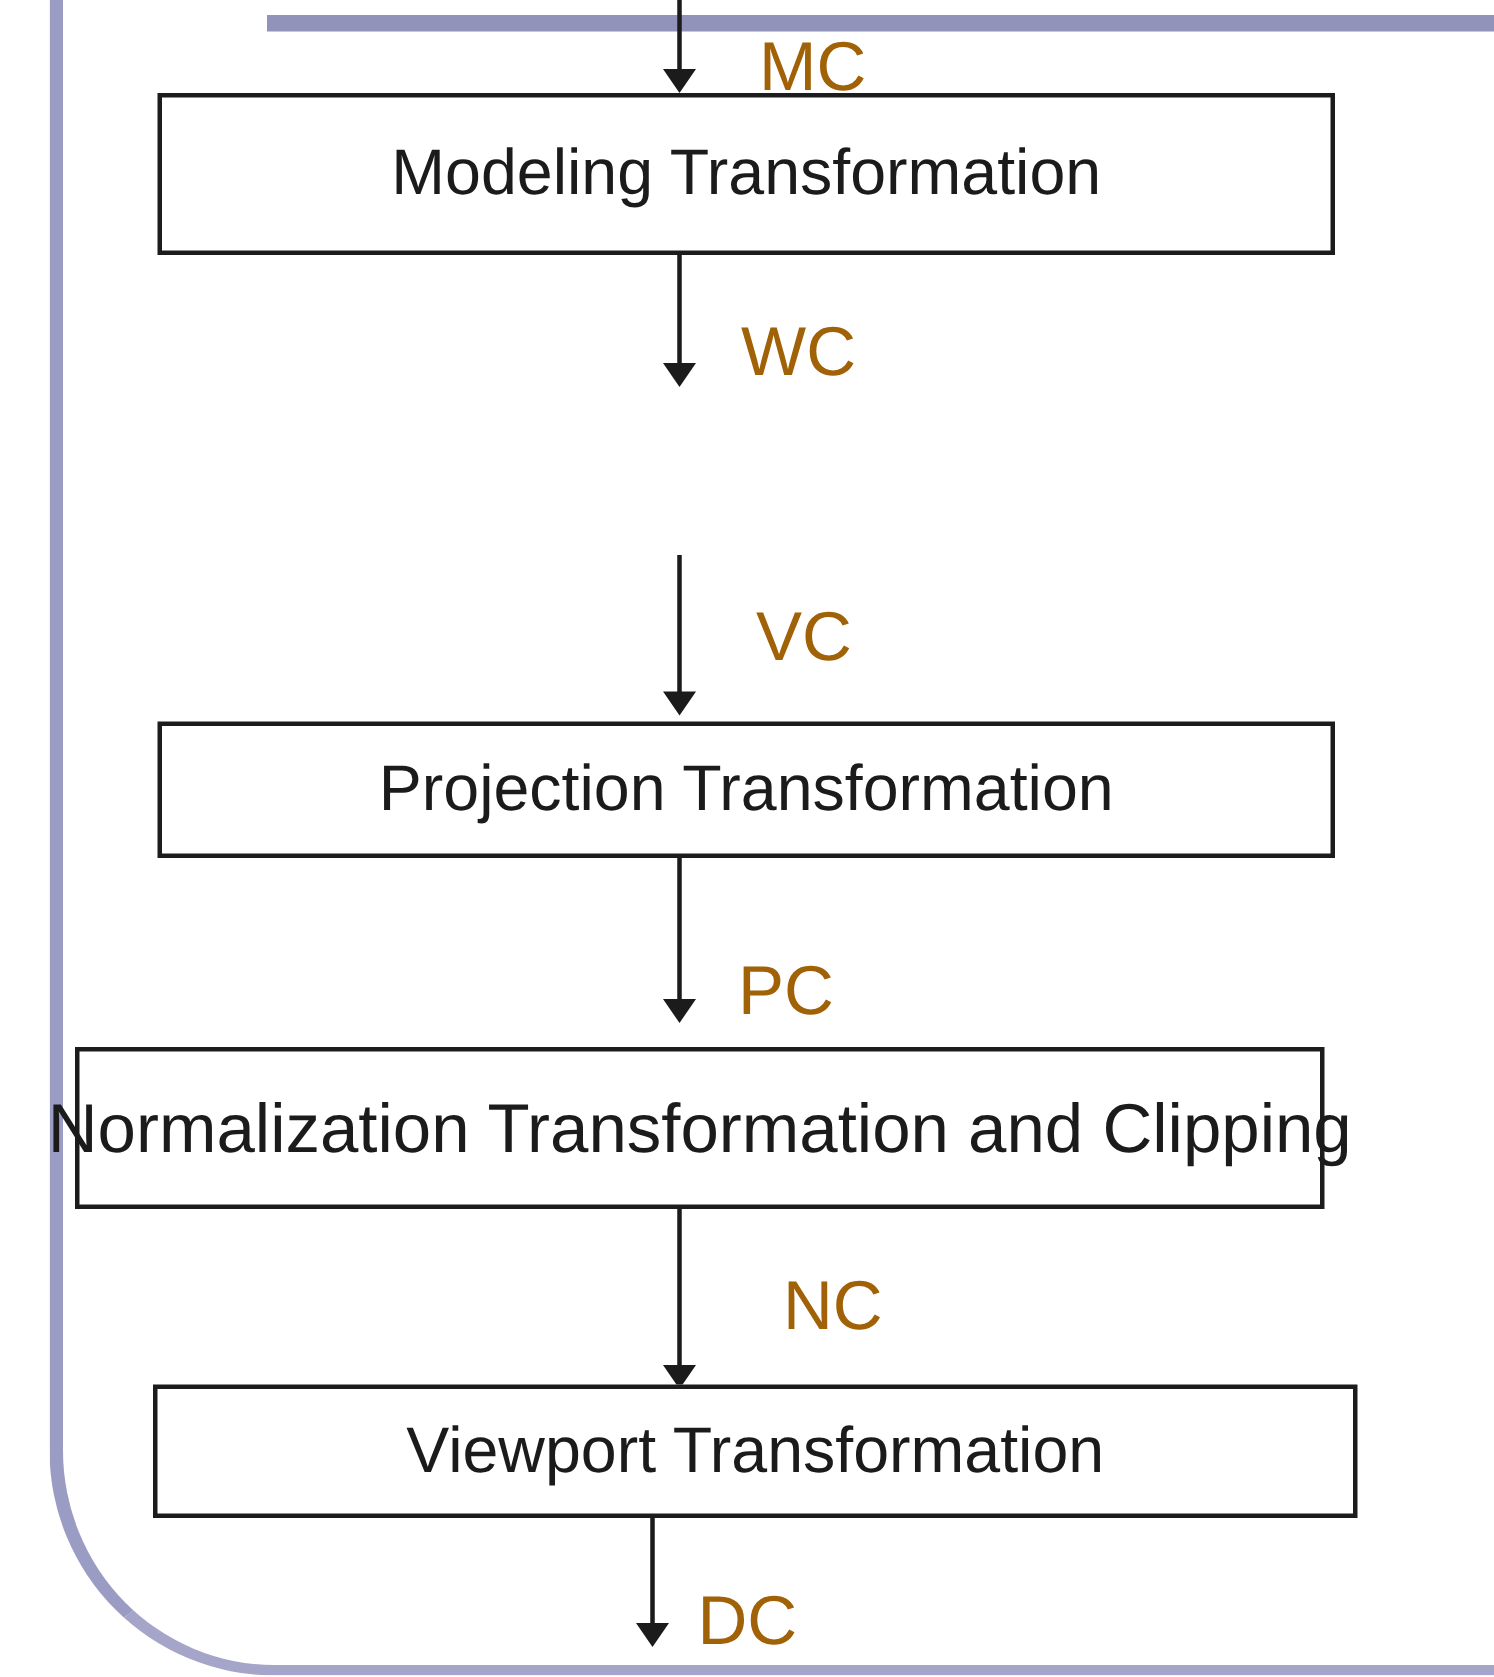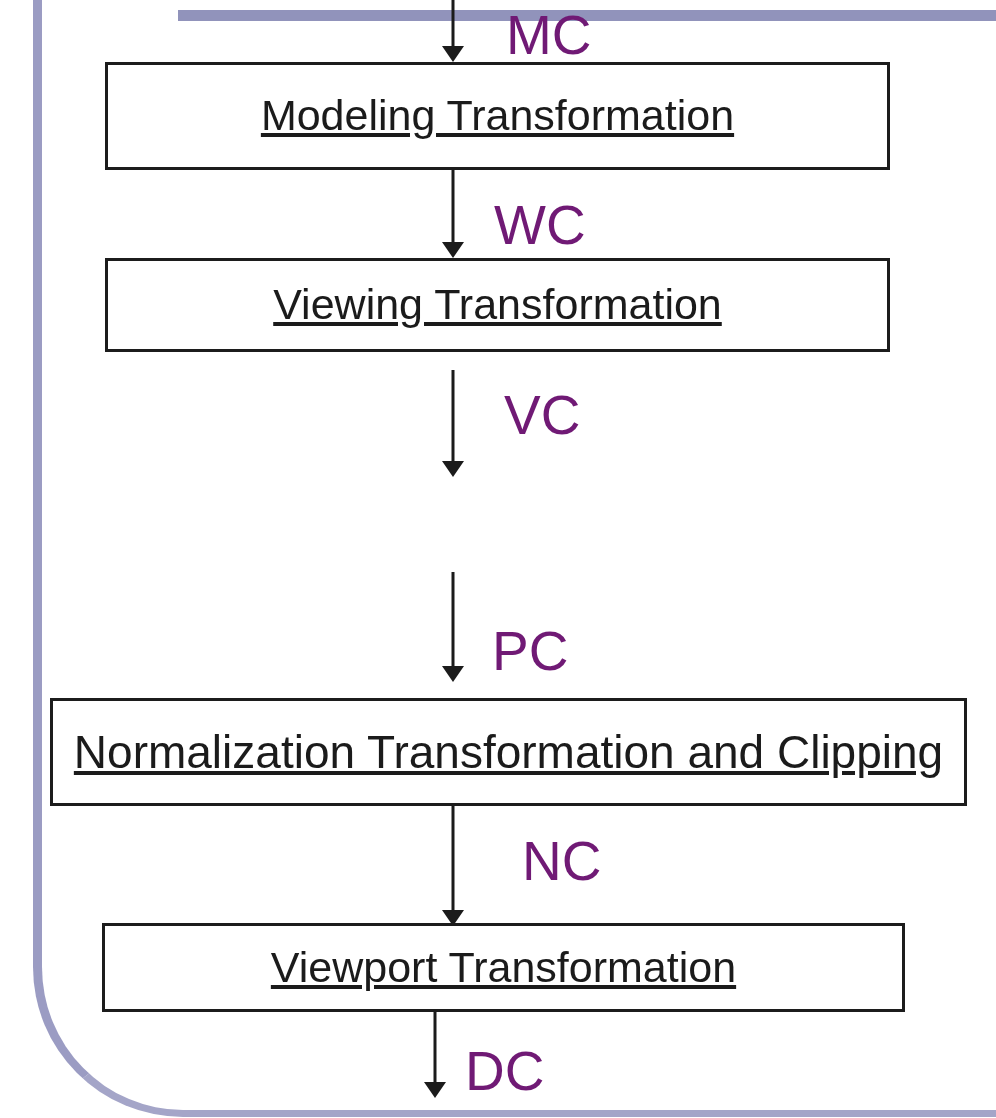--- a/index.html
+++ b/index.html
@@ -31,42 +31,42 @@
   .fbox{
     position:absolute;
     box-sizing:border-box;
     border:3px solid #1c1c1c;
     background:#ffffff;
     display:flex;align-items:center;justify-content:center;
     font-size:43px;
     line-height:1.1;
     white-space:nowrap;
     color:#1b1b1b;
-    text-decoration:underline;
   }
   
   .arrow{position:absolute;width:22px;}
   .arrow .shaft{
     position:absolute;left:50%;transform:translateX(-50%);
     top:0;bottom:14px;width:3px;background:#1b1b1b;
   }
   .arrow .head{
     position:absolute;bottom:0;left:0;
     width:0;height:0;
     border-left:11px solid transparent;
     border-right:11px solid transparent;
     border-top:16px solid #1b1b1b;
   }
   
   .coord{
     position:absolute;
-    font-size:55px;
+    font-size:46px;
     line-height:1;
-    color:#701a75;
+    color:#a16207;
     white-space:nowrap;
+    margin-top:13px;
   }
 </style>
 </head>
 <body>
 
 <div class="canvas">
 
   <div class="slide-frame"></div>
   <div class="top-bar"></div>
 
@@ -98,23 +98,23 @@
   <div class="coord" style="left:506px;top:8px">MC</div>
   <div class="coord" style="left:494px;top:198px">WC</div>
   <div class="coord" style="left:504px;top:388px">VC</div>
   <div class="coord" style="left:492px;top:624px">PC</div>
   <div class="coord" style="left:522px;top:834px">NC</div>
   <div class="coord" style="left:465px;top:1044px">DC</div>
 
   <div class="fbox" style="left:105px;top:62px;width:785px;height:108px">
     <span>Modeling Transformation</span>
   </div>
-  <div class="fbox" style="left:105px;top:258px;width:785px;height:94px">
-    <span>Viewing Transformation</span>
+  <div class="fbox" style="left:105px;top:481px;width:785px;height:91px">
+    <span>Projection Transformation</span>
   </div>
-  <div class="fbox" style="left:50px;top:698px;width:917px;height:108px;font-size:46px">
+  <div class="fbox" style="left:50px;top:698px;width:833px;height:108px;font-size:46px">
     <span>Normalization Transformation and Clipping</span>
   </div>
   <div class="fbox" style="left:102px;top:923px;width:803px;height:89px">
     <span>Viewport Transformation</span>
   </div>
 
 </div>
 
 </body></html>

